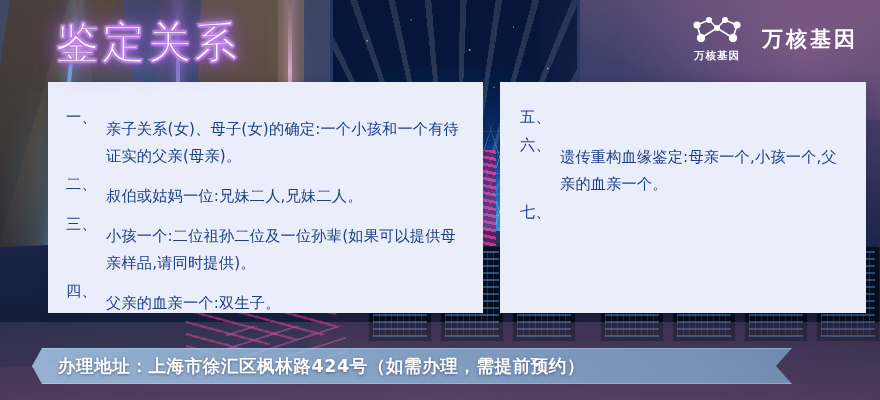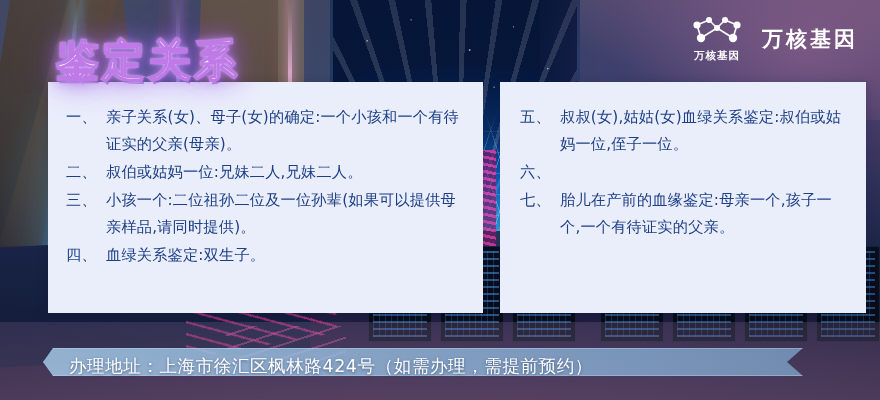--- a/index.html
+++ b/index.html
@@ -132,32 +132,31 @@
         filter:blur(1px); }
   .skyline { position:absolute; left:0; bottom:100px; width:200px; height:42px;
         background:linear-gradient(180deg,rgba(255,170,120,.30),rgba(120,90,160,.10));
         filter:blur(2px); }
   .vign { position:absolute; inset:0;
         background:radial-gradient(ellipse 85% 75% at 50% 45%,rgba(0,0,0,0),rgba(10,14,30,.38) 100%); }
 
   
   .title {
     position:absolute; left:56px; top:14px; z-index:6;
-    font-size:43px; font-weight:700; letter-spacing:3px;
+    font-size:43px; font-weight:400; letter-spacing:3px;
     color:#ffffff;
     -webkit-text-stroke:1.5px #c07ae8;
     text-shadow:
        0 0 3px #ffffff,
        0 0 9px #c98fff,
        0 0 20px #a561e8,
        0 0 34px rgba(150,80,230,.85),
        2px 3px 0 rgba(110,50,170,.55);
     font-family:"DejaVu Sans","Liberation Sans",sans-serif;
     white-space:nowrap;
-    margin-top:18px;
   }
 
   
   .logo { position:absolute; right:22px; top:16px; z-index:6;
           display:flex; align-items:center; gap:16px; }
   .logo-mark { display:flex; flex-direction:column; align-items:center; gap:3px; }
   .logo-mark svg { display:block; }
   .logo-mark-text { font-size:10.5px; color:#fff; letter-spacing:1px; font-weight:700;
                     font-family:"DejaVu Sans","Liberation Sans",sans-serif; }
   .logo-words { display:flex; flex-direction:column; gap:2px; }
@@ -174,24 +173,24 @@
   .panel-right { left:500px; width:366px; }
 
   .list { padding:22px 16px 0 18px; }
   .panel-right .list { padding-left:20px; padding-right:14px; }
 
   .item { display:flex; align-items:flex-start;
           color:#1d3f86; font-size:15.2px; line-height:27px;
           font-family:"DejaVu Sans","Liberation Sans",sans-serif;
           letter-spacing:.2px; margin-bottom:1px; }
   .item-num { flex:0 0 auto; width:40px; }
-  .item-txt { flex:1 1 auto; text-indent:0; }
-
-  
-  .addr-wrap { position:absolute; left:43px; top:348px; width:760px; height:28px; z-index:7; }
+  .item-txt { flex:1 1 auto; text-indent:0;margin-top:12px; }
+
+  
+  .addr-wrap { position:absolute; left:32px; top:348px; width:760px; height:36px; z-index:7;font-weight:bold; }
   .addr-bg { position:absolute; inset:0;
              background:linear-gradient(90deg,rgba(168,205,235,.82),rgba(150,196,232,.72) 55%,rgba(140,192,230,.62));
              clip-path:polygon(10px 0, 100% 0, calc(100% - 16px) 50%, 100% 100%, 10px 100%, 0 50%);
              box-shadow:0 0 0 1px rgba(200,225,245,.35) inset; }
   .addr-text { position:absolute; left:26px; top:0; height:36px; display:flex; align-items:center;
                color:#ffffff; font-size:17.5px; letter-spacing:.6px;
                font-family:"DejaVu Sans","Liberation Sans",sans-serif;
                text-shadow:0 1px 3px rgba(20,40,80,.55); white-space:nowrap; }
 </style>
 </head>
@@ -283,37 +282,36 @@
       <div class="item">
         <span class="item-num">二、</span>
         <span class="item-txt">叔伯或姑妈一位:兄妹二人,兄妹二人。</span>
       </div>
       <div class="item">
         <span class="item-num">三、</span>
         <span class="item-txt">小孩一个:二位祖孙二位及一位孙辈(如果可以提供母亲样品,请同时提供)。</span>
       </div>
       <div class="item">
         <span class="item-num">四、</span>
-        <span class="item-txt">血绿关系鉴定:双生子。</span>
+        <span class="item-txt">父亲的血亲一个:双生子。</span>
       </div>
     </div>
   </div>
 
   <div class="panel panel-right">
     <div class="list">
       <div class="item">
         <span class="item-num">五、</span>
-        <span class="item-txt">叔叔(女),姑姑(女)血绿关系鉴定:叔伯或姑妈一位,侄子一位。</span>
       </div>
       <div class="item">
         <span class="item-num">六、</span>
+        <span class="item-txt">遗传重构血缘鉴定:母亲一个,小孩一个,父亲的血亲一个。</span>
       </div>
       <div class="item">
         <span class="item-num">七、</span>
-        <span class="item-txt">胎儿在产前的血缘鉴定:母亲一个,孩子一个,一个有待证实的父亲。</span>
       </div>
     </div>
   </div>
 
   <div class="addr-wrap">
     <div class="addr-bg"></div>
     <div class="addr-text">办理地址：上海市徐汇区枫林路424号（如需办理，需提前预约）</div>
   </div>
 
 </div>

